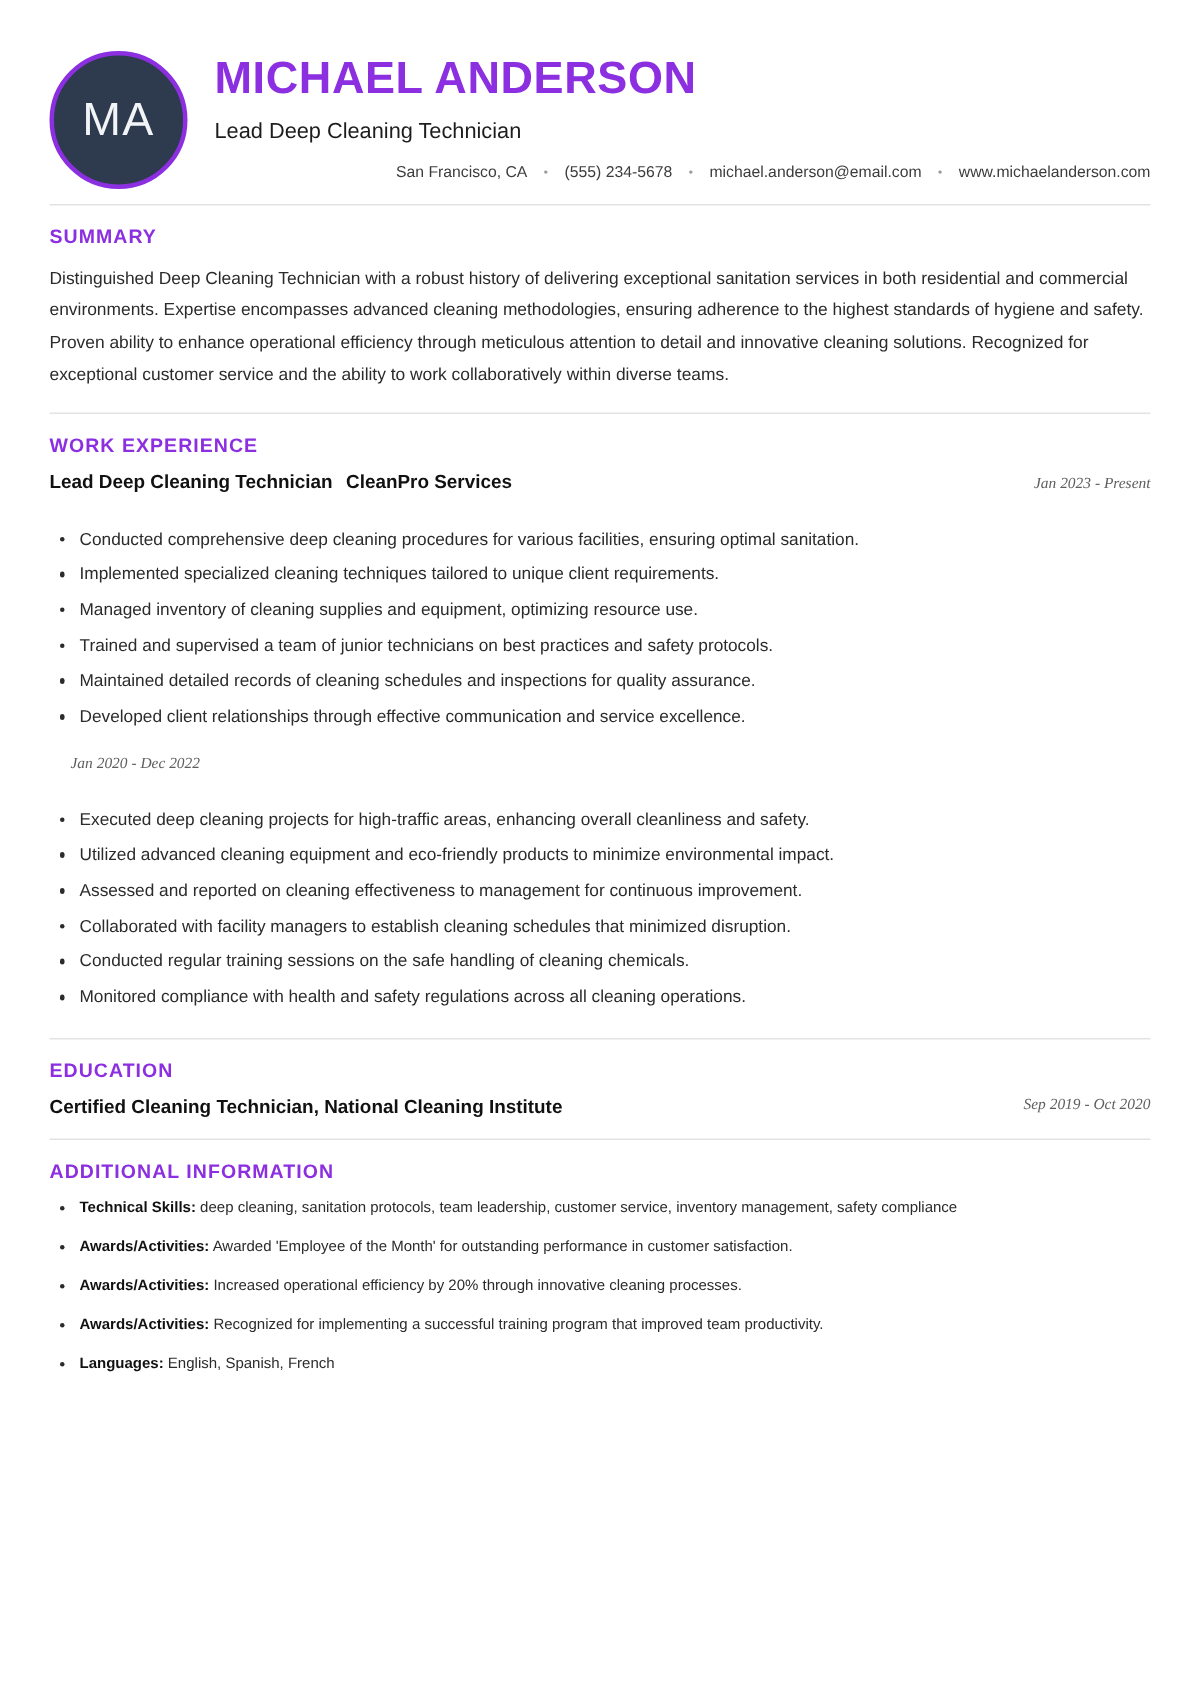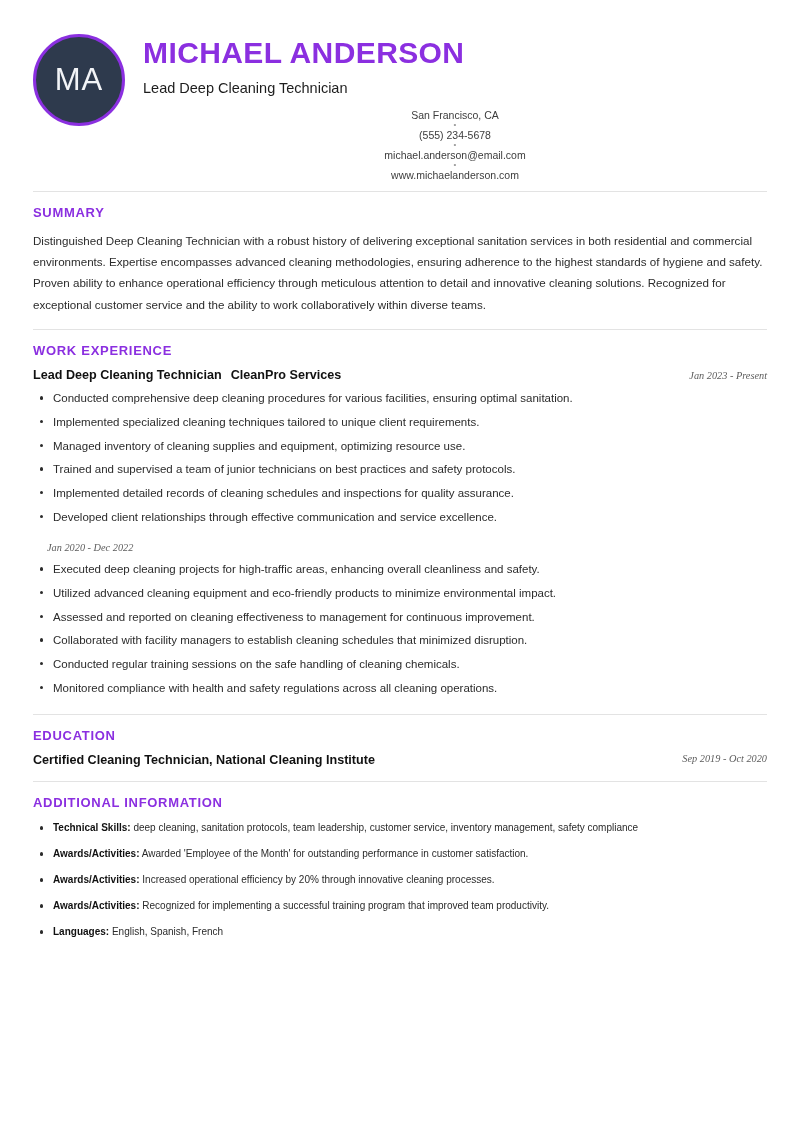--- a/index.html
+++ b/index.html
@@ -65,21 +65,20 @@
     font-weight: 400;
   }
   .contact-row {
     margin-top: 13px;
     font-size: 10.5px;
     color: #3c3c3c;
     display: flex;
     align-items: center;
     justify-content: flex-end;
     flex-wrap: wrap;
-    flex-direction: column;
   }
   .contact-item { white-space: nowrap; }
   .contact-sep {
     color: #9a9a9a;
     margin: 0 11px;
     font-size: 8px;
     line-height: 1;
   }
 
   
@@ -124,21 +123,21 @@
   .entry-date {
     font-size: 10.3px;
     font-style: italic;
     color: #5d5d5d;
     white-space: nowrap;
     padding-left: 14px;
     font-family: Liberation Serif, serif;
   }
   ul.bullets {
     list-style: none;
-    margin-top: 8px;
+    margin-top: 24px;
   }
   ul.bullets li {
     position: relative;
     padding-left: 20px;
     font-size: 11.5px;
     line-height: 1.45;
     color: #2b2b2b;
     margin-bottom: 7px;
   }
   ul.bullets li:last-child { margin-bottom: 0; }
@@ -229,21 +228,21 @@
         <div class="entry-headline">
           <span>Lead Deep Cleaning Technician</span><span class="entry-company">CleanPro Services</span>
         </div>
         <div class="entry-date">Jan 2023 - Present</div>
       </div>
       <ul class="bullets">
         <li>Conducted comprehensive deep cleaning procedures for various facilities, ensuring optimal sanitation.</li>
         <li>Implemented specialized cleaning techniques tailored to unique client requirements.</li>
         <li>Managed inventory of cleaning supplies and equipment, optimizing resource use.</li>
         <li>Trained and supervised a team of junior technicians on best practices and safety protocols.</li>
-        <li>Implemented detailed records of cleaning schedules and inspections for quality assurance.</li>
+        <li>Maintained detailed records of cleaning schedules and inspections for quality assurance.</li>
         <li>Developed client relationships through effective communication and service excellence.</li>
       </ul>
     </div>
 
     <div class="entry">
       <div class="entry-head">
         <div class="entry-date">Jan 2020 - Dec 2022</div>
       </div>
       <ul class="bullets">
         <li>Executed deep cleaning projects for high-traffic areas, enhancing overall cleanliness and safety.</li>

